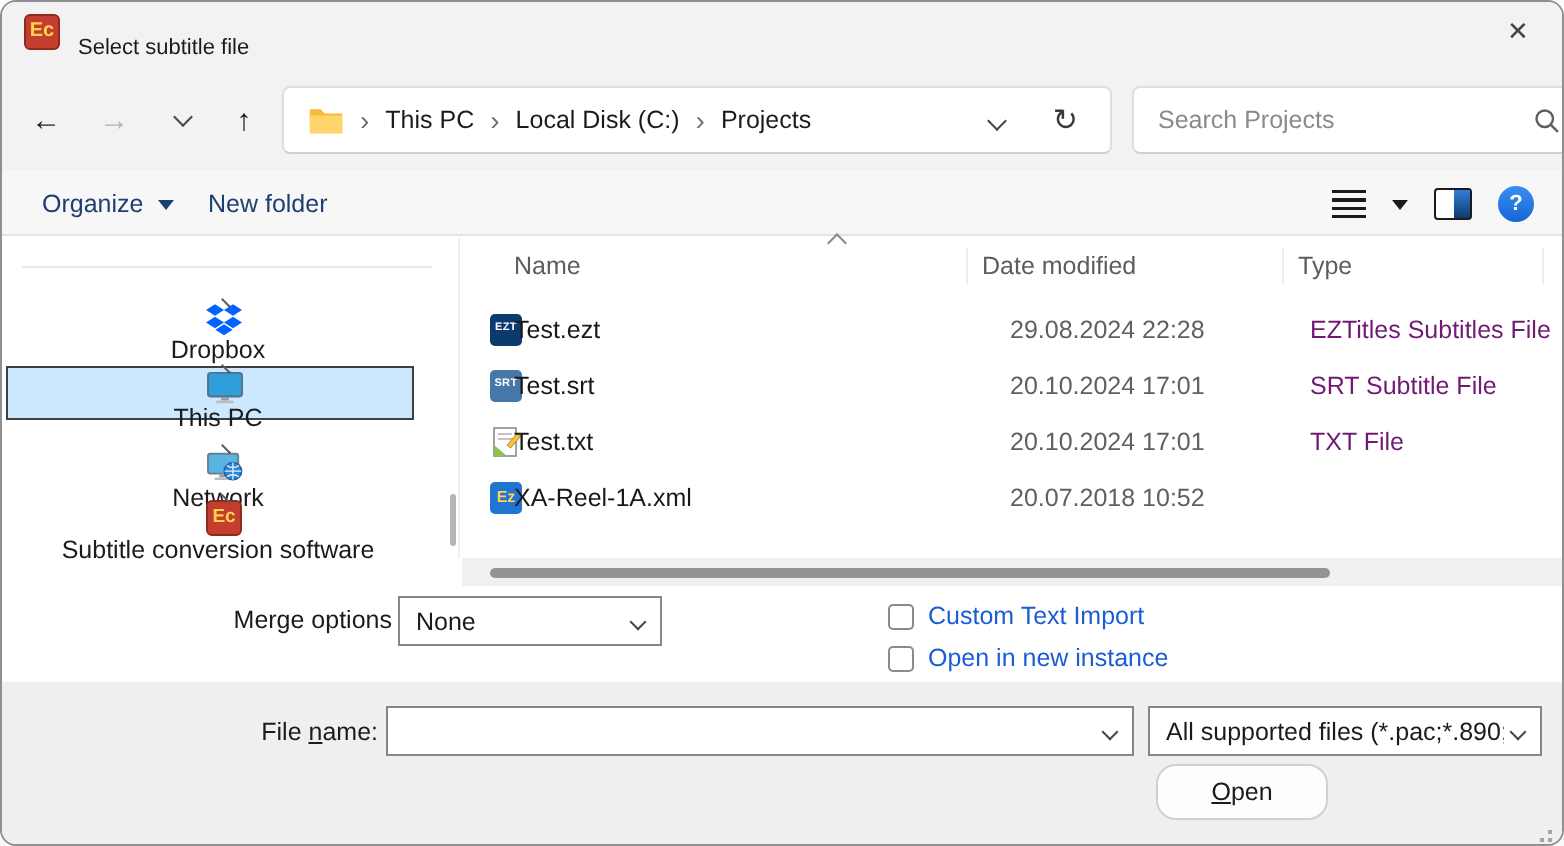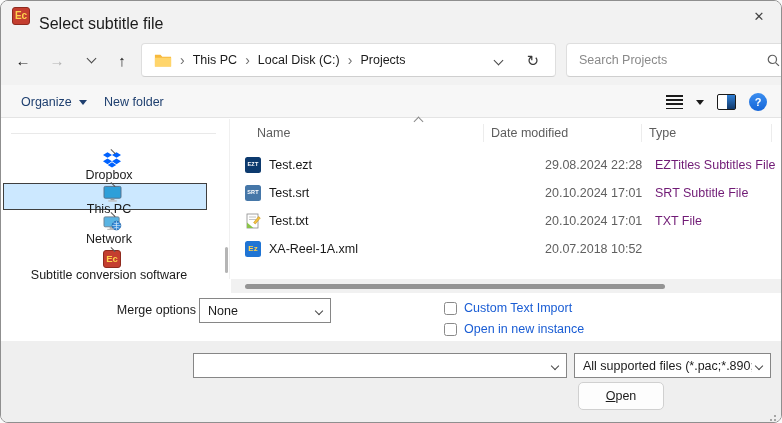--- a/index.html
+++ b/index.html
@@ -8,21 +8,21 @@
     border-radius:8px;overflow:hidden;font-size:12.5px;color:#1b1b1b;cursor:default;}
 
   
   .chrome{position:absolute;left:0;top:0;width:100%;height:84px;background:#f2f2f2;}
   .toolbar-band{position:absolute;left:0;top:84px;width:100%;height:33px;background:#f7f7f7;border-bottom:1px solid #e4e4e4;}
 
   .titlebar{position:absolute;left:0;top:0;width:100%;height:30px;display:flex;align-items:center;}
   .app-icon{width:18px;height:18px;margin:0 9px 0 11px;border-radius:3px;background:#c43e2f;border:1px solid #8f2a1e;
     color:#ffd34d;font-weight:bold;font-size:10px;display:flex;align-items:center;justify-content:center;line-height:1;}
   .app-icon::first-letter{color:#ffffff;}
-  .win-title{font-size:16px;color:#1b1b1b;margin-top:16px;}
+  .win-title{font-size:11px;color:#1b1b1b;margin-top:16px;}
   .close-btn{position:absolute;right:0;top:0;width:44px;height:30px;display:flex;align-items:center;justify-content:center;
     font-size:13px;color:#444;border-top-right-radius:8px;}
 
   
   .navbtn{position:absolute;top:46px;width:26px;height:26px;display:flex;align-items:center;justify-content:center;
     font-size:15px;color:#1b1b1b;border-radius:4px;}
   .navbtn.disabled{color:#b2b2b2;}
   .chev{display:inline-block;width:7px;height:7px;border-right:1.4px solid #474747;border-bottom:1.4px solid #474747;
     transform:rotate(45deg);}
   .crumbbar{position:absolute;left:140px;top:42px;width:415px;height:34px;background:#fff;border:1px solid #dedede;
@@ -60,22 +60,22 @@
   .ec-badge::first-letter{color:#fff;}
   .side-scroll{position:absolute;left:224px;top:246px;width:3px;height:26px;background:#b5b5b5;border-radius:2px;}
 
   
   .col-head{position:absolute;top:120px;height:24px;display:flex;align-items:center;color:#5d5d5d;}
   .col-sep{position:absolute;top:123px;width:1px;height:18px;background:#ececec;}
   .sort-caret{position:absolute;left:414px;top:117px;width:7px;height:7px;border-left:1.3px solid #8a8a8a;
     border-top:1.3px solid #8a8a8a;transform:rotate(45deg);}
   .frow{position:absolute;left:232px;width:538px;height:28px;}
   .fcell{position:absolute;top:0;height:28px;display:flex;align-items:center;white-space:nowrap;}
-  .fname{left:36px;color:#191919;}
-  .fdate{left:272px;color:#606060;margin-left:40px;}
+  .fname{left:24px;color:#191919;}
+  .fdate{left:272px;color:#606060;}
   .ftype{left:422px;color:#701a75;}
   .ficon{position:absolute;left:12px;top:6px;width:16px;height:16px;}
   .badge{width:16px;height:16px;border-radius:2.5px;color:#fff;font-weight:bold;display:flex;align-items:center;
     justify-content:center;line-height:1;}
   .badge.ezt{background:#0d3a6e;font-size:5.5px;letter-spacing:.2px;}
   .badge.srt{background:#4677a8;font-size:5.5px;letter-spacing:.2px;}
   .badge.ez{background:#1f74d4;font-size:8px;color:#ffd34d;}
   .badge.ez::first-letter{color:#fff;}
   .hscroll{position:absolute;left:230px;top:278px;width:552px;height:14px;background:#f1f1f1;}
   .hthumb{position:absolute;left:14px;top:5px;width:420px;height:5px;background:#949494;border-radius:3px;}
@@ -92,21 +92,21 @@
 
   
   .footer{position:absolute;left:0;top:340px;width:100%;height:83px;background:#efefef;}
   .fn-label{position:absolute;left:90px;top:358px;width:98px;text-align:right;color:#1b1b1b;}
   .fn-combo{left:192px;top:352px;width:374px;height:25px;}
   .fn-combo input{flex:1;border:none;outline:none;background:transparent;font-size:12.5px;min-width:0;}
   .filter-combo{left:573px;top:352px;width:197px;height:25px;}
   .filter-combo .val{overflow:hidden;white-space:nowrap;flex:1;}
   .btn{position:absolute;top:381px;width:86px;height:28px;background:#fdfdfd;border:1px solid #d0d0d0;border-radius:5px;
     display:flex;align-items:center;justify-content:center;color:#1b1b1b;}
-  .btn.open{left:577px;}
+  .btn.open{left:577px;border-radius:10px;}
   .btn.cancel{left:677px;border-color:var(--cancel_border,#0067c0);}
   .grip{position:absolute;right:5px;bottom:5px;width:2px;height:2px;background:#a6a6a6;
     box-shadow:-4px 4px 0 #a6a6a6,0 4px 0 #a6a6a6,-8px 8px 0 #a6a6a6,-4px 8px 0 #a6a6a6,0 8px 0 #a6a6a6;}
 </style>
 </head>
 <body>
 
 <div class="window">
 
   <div class="chrome"></div>
@@ -195,21 +195,21 @@
     <span class="side-ico">
       <svg width="19" height="17" viewBox="0 0 20 18">
         <rect x="1" y="1.5" width="18" height="12.5" rx="1.4" fill="#2e9fd9" stroke="#56708a" stroke-width="1"></rect>
         <rect x="8" y="14.5" width="4" height="1.6" fill="#9a9a9a"></rect>
         <rect x="5.5" y="16.2" width="9" height="1.4" fill="#bcbcbc"></rect>
       </svg>
     </span>
     <span class="side-label">This PC</span>
   </div>
 
-  <div class="side-item" style="top:212px;">
+  <div class="side-item" style="top:222px;">
     <span class="expander"></span>
     <span class="side-ico">
       <svg width="19" height="17" viewBox="0 0 20 18">
         <rect x="1" y="2" width="16" height="10.5" rx="1.2" fill="#59b4e3" stroke="#6b7f91" stroke-width="1"></rect>
         <rect x="7" y="13" width="4" height="1.5" fill="#9a9a9a"></rect>
         <rect x="4.5" y="14.6" width="9" height="1.3" fill="#bcbcbc"></rect>
         <circle cx="14.2" cy="11.2" r="4.6" fill="#2f86d6" stroke="#1c5fa8" stroke-width="0.8"></circle>
         <path d="M9.8 11.2h8.8M14.2 6.6v9.2M11 8.2c2 1.4 4.4 1.4 6.4 0M11 14.2c2-1.4 4.4-1.4 6.4 0" stroke="#dff0fb" stroke-width="0.7" fill="none"></path>
       </svg>
     </span>
@@ -291,20 +291,21 @@
   <div class="cbrow" style="top:320px;">
     <span class="cbbox"></span>
     <span class="cblabel">Open in new instance</span>
   </div>
   <div class="cbrow" style="top:299px;">
     <span class="cbbox"></span>
     <span class="cblabel">Custom Text Import</span>
   </div>
 
   <div class="footer"></div>
+  <div class="fn-label">File <u>n</u>ame:</div>
   <div class="combo fn-combo">
     <input type="text" value="" style="">
     <span class="chev"></span>
   </div>
   <div class="combo filter-combo">
     <span class="val">All supported files (*.pac;*.890;*</span>
     <span class="chev" style="margin-left:4px;"></span>
   </div>
   <div class="btn open">
     <span><u>O</u>pen</span>

